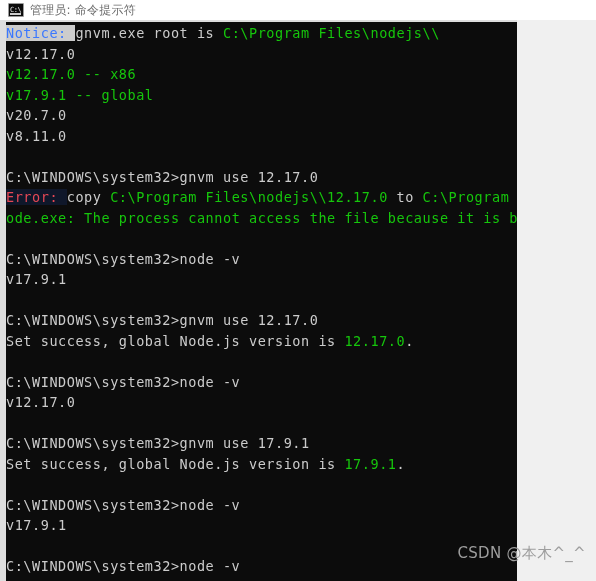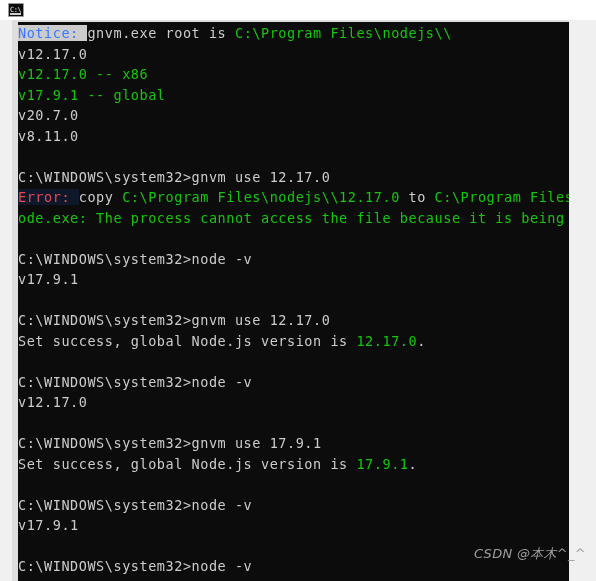--- a/index.html
+++ b/index.html
@@ -67,23 +67,23 @@
     font-family: "DejaVu Sans", "Liberation Sans", sans-serif;
     font-size: 12px;
     color: #6d6d6d;
     white-space: nowrap;
     letter-spacing: 0.2px;
   }
 
   
   #console-frame {
     position: absolute;
-    left: 12px;
+    left: 0;
     top: 20px;
-    width: 557px;
+    width: 517px;
     height: 561px;
     background: #dedede;
     box-sizing: border-box;
   }
   #console {
     position: absolute;
     left: 6px;
     top: 2px;
     right: 0;
     bottom: 0;
@@ -116,37 +116,37 @@
   .c-red    { color: #e74856; }
   .bg-light { background: #cccccc; }
   .bg-green { background: #0f172a; }
 
   
   #watermark {
     position: absolute;
     right: 10px;
     bottom: 18px;
     font-family: "DejaVu Sans", "Liberation Sans", sans-serif;
-    font-size: 13px;
+    font-size: 15px;
     color: #9e9e9e;
     white-space: nowrap;
     letter-spacing: 0.3px;
-    font-style: italic;
   }
 </style>
 </head>
 <body>
 
 <div id="window">
 
   <div id="titlebar">
     <div id="cmd-icon">
       <span class="glyph">C:\</span>
       <span class="bar"></span>
     </div>
+    <div id="title-text">管理员: 命令提示符</div>
   </div>
 
   <div id="console-frame">
     <div id="console">
       <div id="console-inner"><div class="line" id="notice-line"><span class="c-blue bg-light">Notice: </span><span class="c-white">gnvm.exe root is </span><span class="c-green">C:\Program Files\nodejs\\</span></div><div class="line" id="version-v12-17-0"><span class="c-white">v12.17.0</span></div><div class="line" id="version-v12-17-0-x86"><span class="c-green">v12.17.0 -- x86</span></div><div class="line" id="version-v17-9-1-global"><span class="c-green">v17.9.1 -- global</span></div><div class="line" id="version-v20-7-0"><span class="c-white">v20.7.0</span></div><div class="line" id="version-v8-11-0"><span class="c-white">v8.11.0</span></div><div class="line" id="blank-1">&nbsp;</div><div class="line" id="cmd-gnvm-use-12-17-0-a"><span class="c-white">C:\WINDOWS\system32&gt;gnvm use 12.17.0</span></div><div class="line" id="error-line"><span class="c-red bg-green">Error: </span><span class="c-white">copy </span><span class="c-green">C:\Program Files\nodejs\\12.17.0</span><span class="c-white"> to </span><span class="c-green">C:\Program Files\nodejs\\</span></div><div class="line" id="error-line-continued"><span class="c-green">ode.exe: </span><span class="c-green">The process cannot access the file because it is being used by an</span></div><div class="line" id="blank-2">&nbsp;</div><div class="line" id="cmd-node-v-a"><span class="c-white">C:\WINDOWS\system32&gt;node -v</span></div><div class="line" id="out-node-v-a"><span class="c-white">v17.9.1</span></div><div class="line" id="blank-3">&nbsp;</div><div class="line" id="cmd-gnvm-use-12-17-0-b"><span class="c-white">C:\WINDOWS\system32&gt;gnvm use 12.17.0</span></div><div class="line" id="out-set-success-12-17-0-a"><span class="c-white">Set success, global Node.js version is </span><span class="c-green">12.17.0</span><span class="c-white">.</span></div><div class="line" id="blank-4">&nbsp;</div><div class="line" id="cmd-node-v-b"><span class="c-white">C:\WINDOWS\system32&gt;node -v</span></div><div class="line" id="out-node-v-b"><span class="c-white">v12.17.0</span></div><div class="line" id="blank-5">&nbsp;</div><div class="line" id="cmd-gnvm-use-17-9-1"><span class="c-white">C:\WINDOWS\system32&gt;gnvm use 17.9.1</span></div><div class="line" id="out-set-success-17-9-1"><span class="c-white">Set success, global Node.js version is </span><span class="c-green">17.9.1</span><span class="c-white">.</span></div><div class="line" id="blank-6">&nbsp;</div><div class="line" id="cmd-node-v-c"><span class="c-white">C:\WINDOWS\system32&gt;node -v</span></div><div class="line" id="out-node-v-c"><span class="c-white">v17.9.1</span></div><div class="line" id="blank-7">&nbsp;</div><div class="line" id="cmd-node-v-d"><span class="c-white">C:\WINDOWS\system32&gt;node -v</span></div><div class="line" id="out-node-v-d"><span class="c-white">v17.9.1</span></div></div>
     </div>
   </div>
 
   <div id="watermark">CSDN @本木^_^</div>
 

